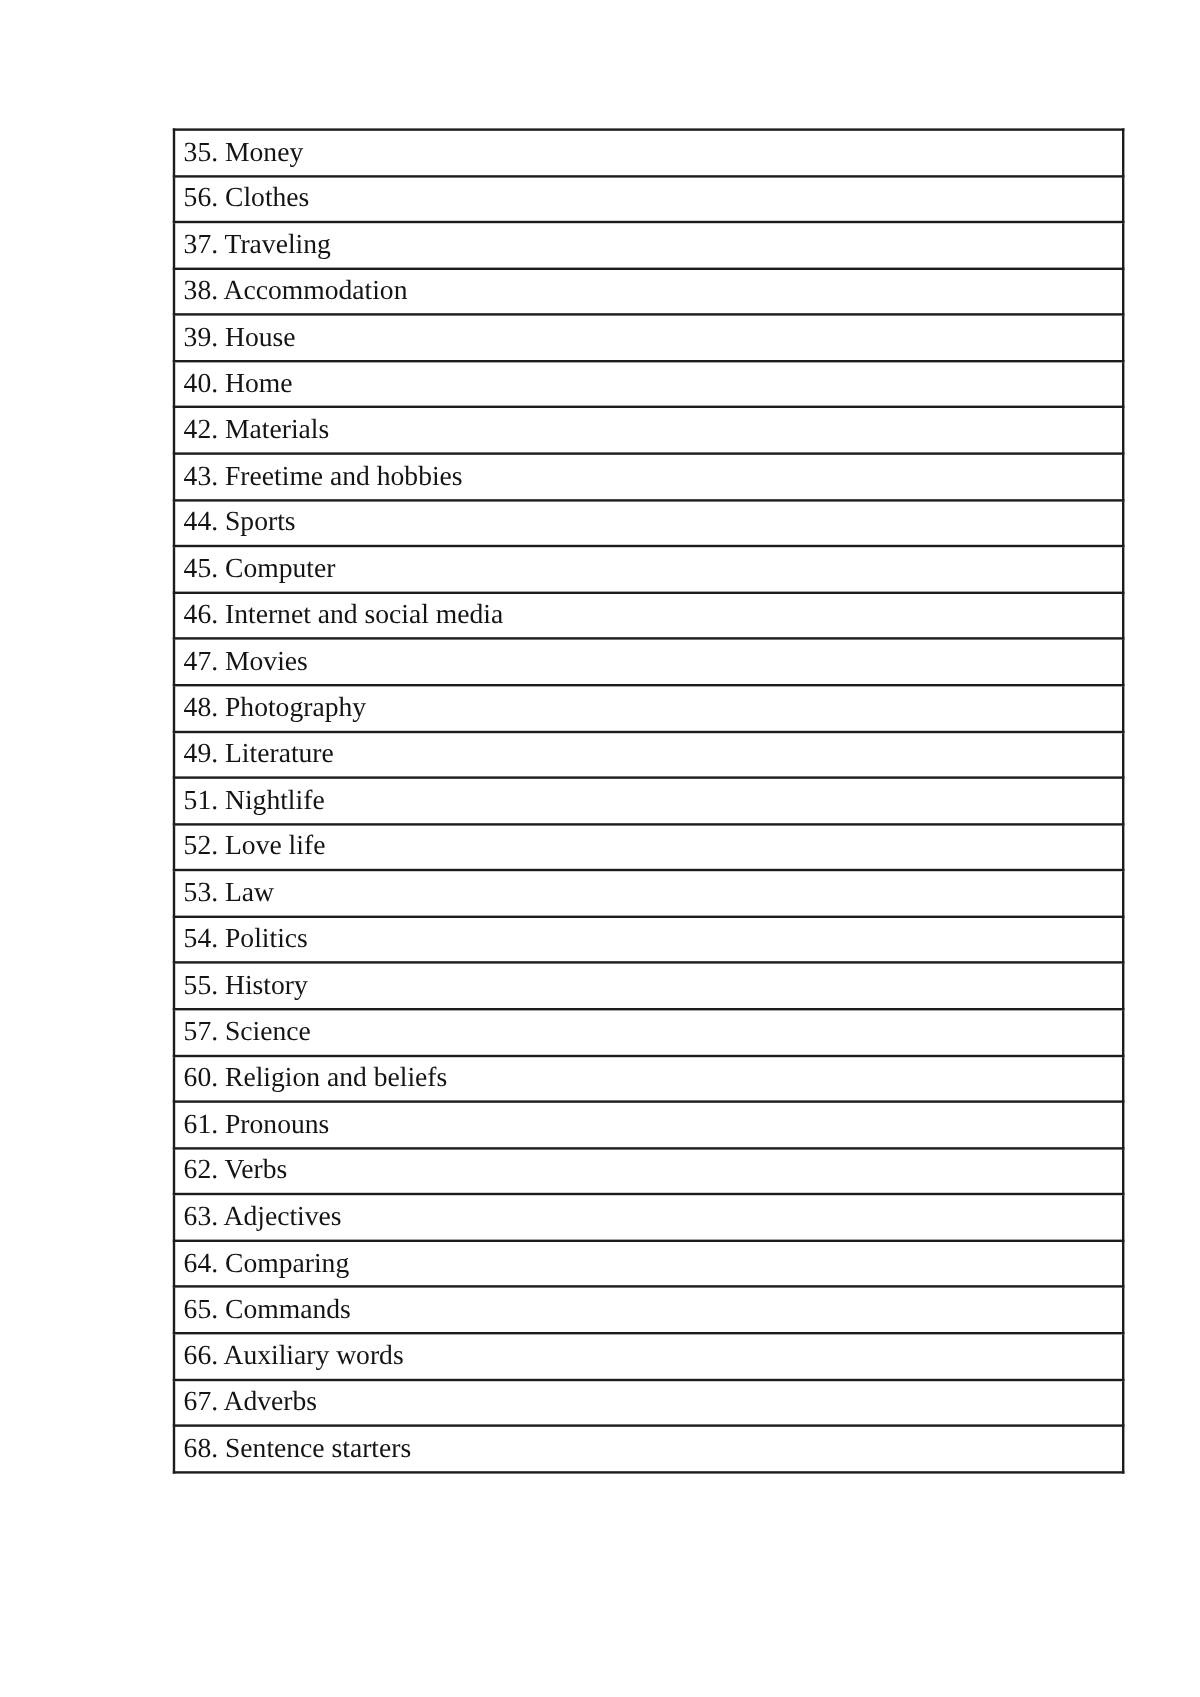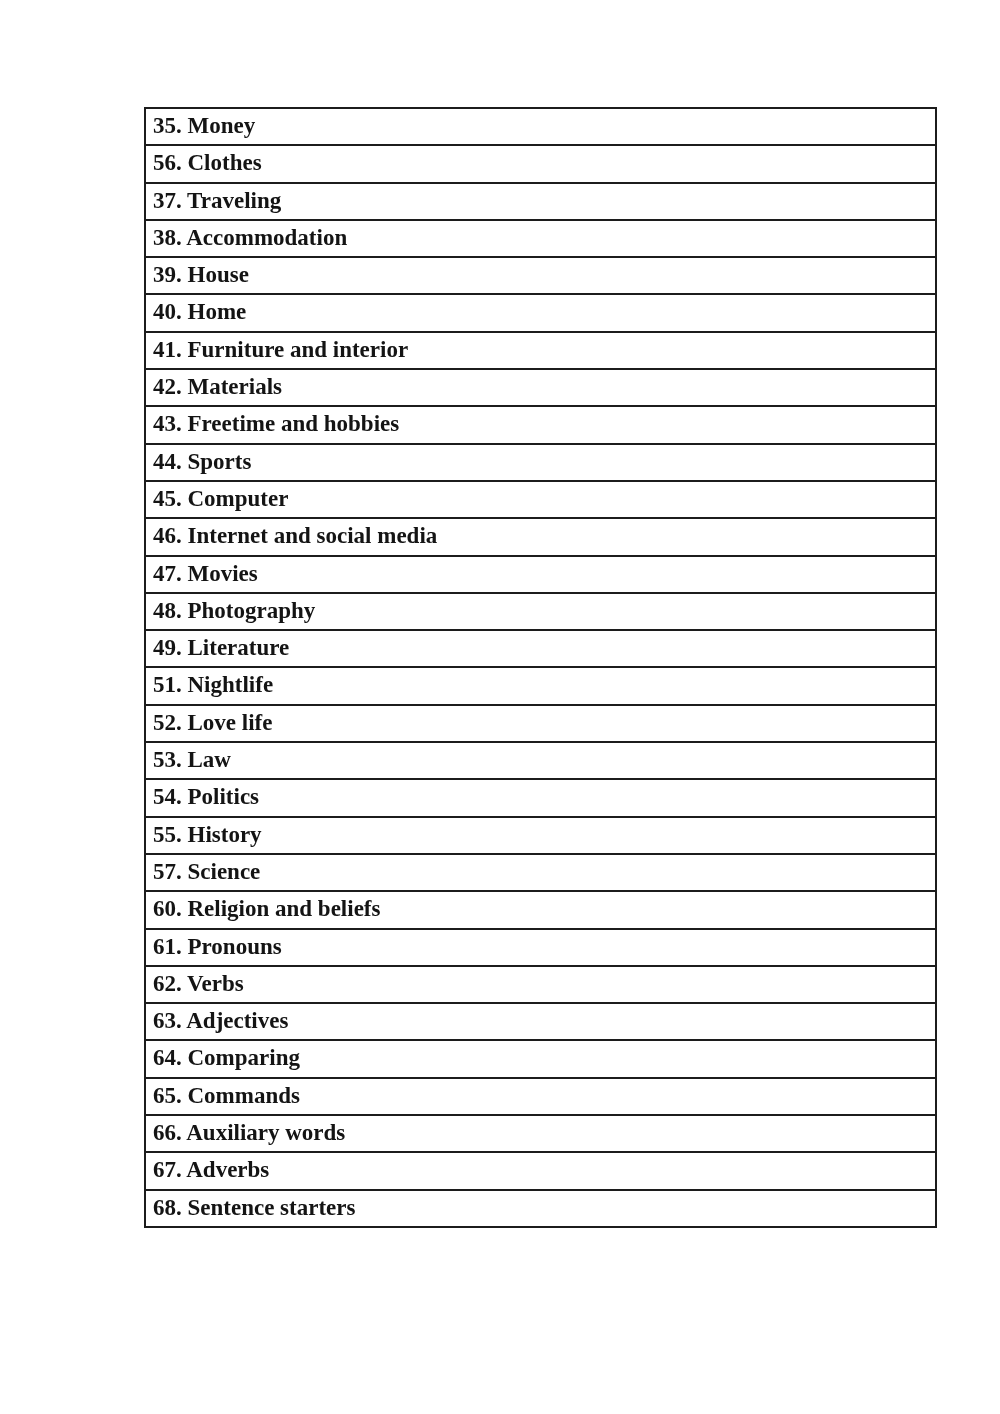--- a/index.html
+++ b/index.html
@@ -13,21 +13,20 @@
     position: relative;
     font-family: "Liberation Serif", serif;
   }
   .page {
     position: absolute;
     left: 0;
     top: 0;
     width: 1000px;
     height: 1232px;
     background: #ffffff;
-    font-weight: bold;
   }
   table.toc-table {
     position: absolute;
     left: 144px;
     top: 107px;
     width: 793px;
     height: 1121px;
     border-collapse: collapse;
     table-layout: fixed;
   }
@@ -58,23 +57,20 @@
           <td>37. Traveling</td>
         </tr>
         <tr>
           <td>38. Accommodation</td>
         </tr>
         <tr>
           <td>39. House</td>
         </tr>
         <tr>
           <td>40. Home</td>
-        </tr>
-        <tr>
-          <td>41. Furniture and interior</td>
         </tr>
         <tr>
           <td>42. Materials</td>
         </tr>
         <tr>
           <td>43. Freetime and hobbies</td>
         </tr>
         <tr>
           <td>44. Sports</td>
         </tr>

